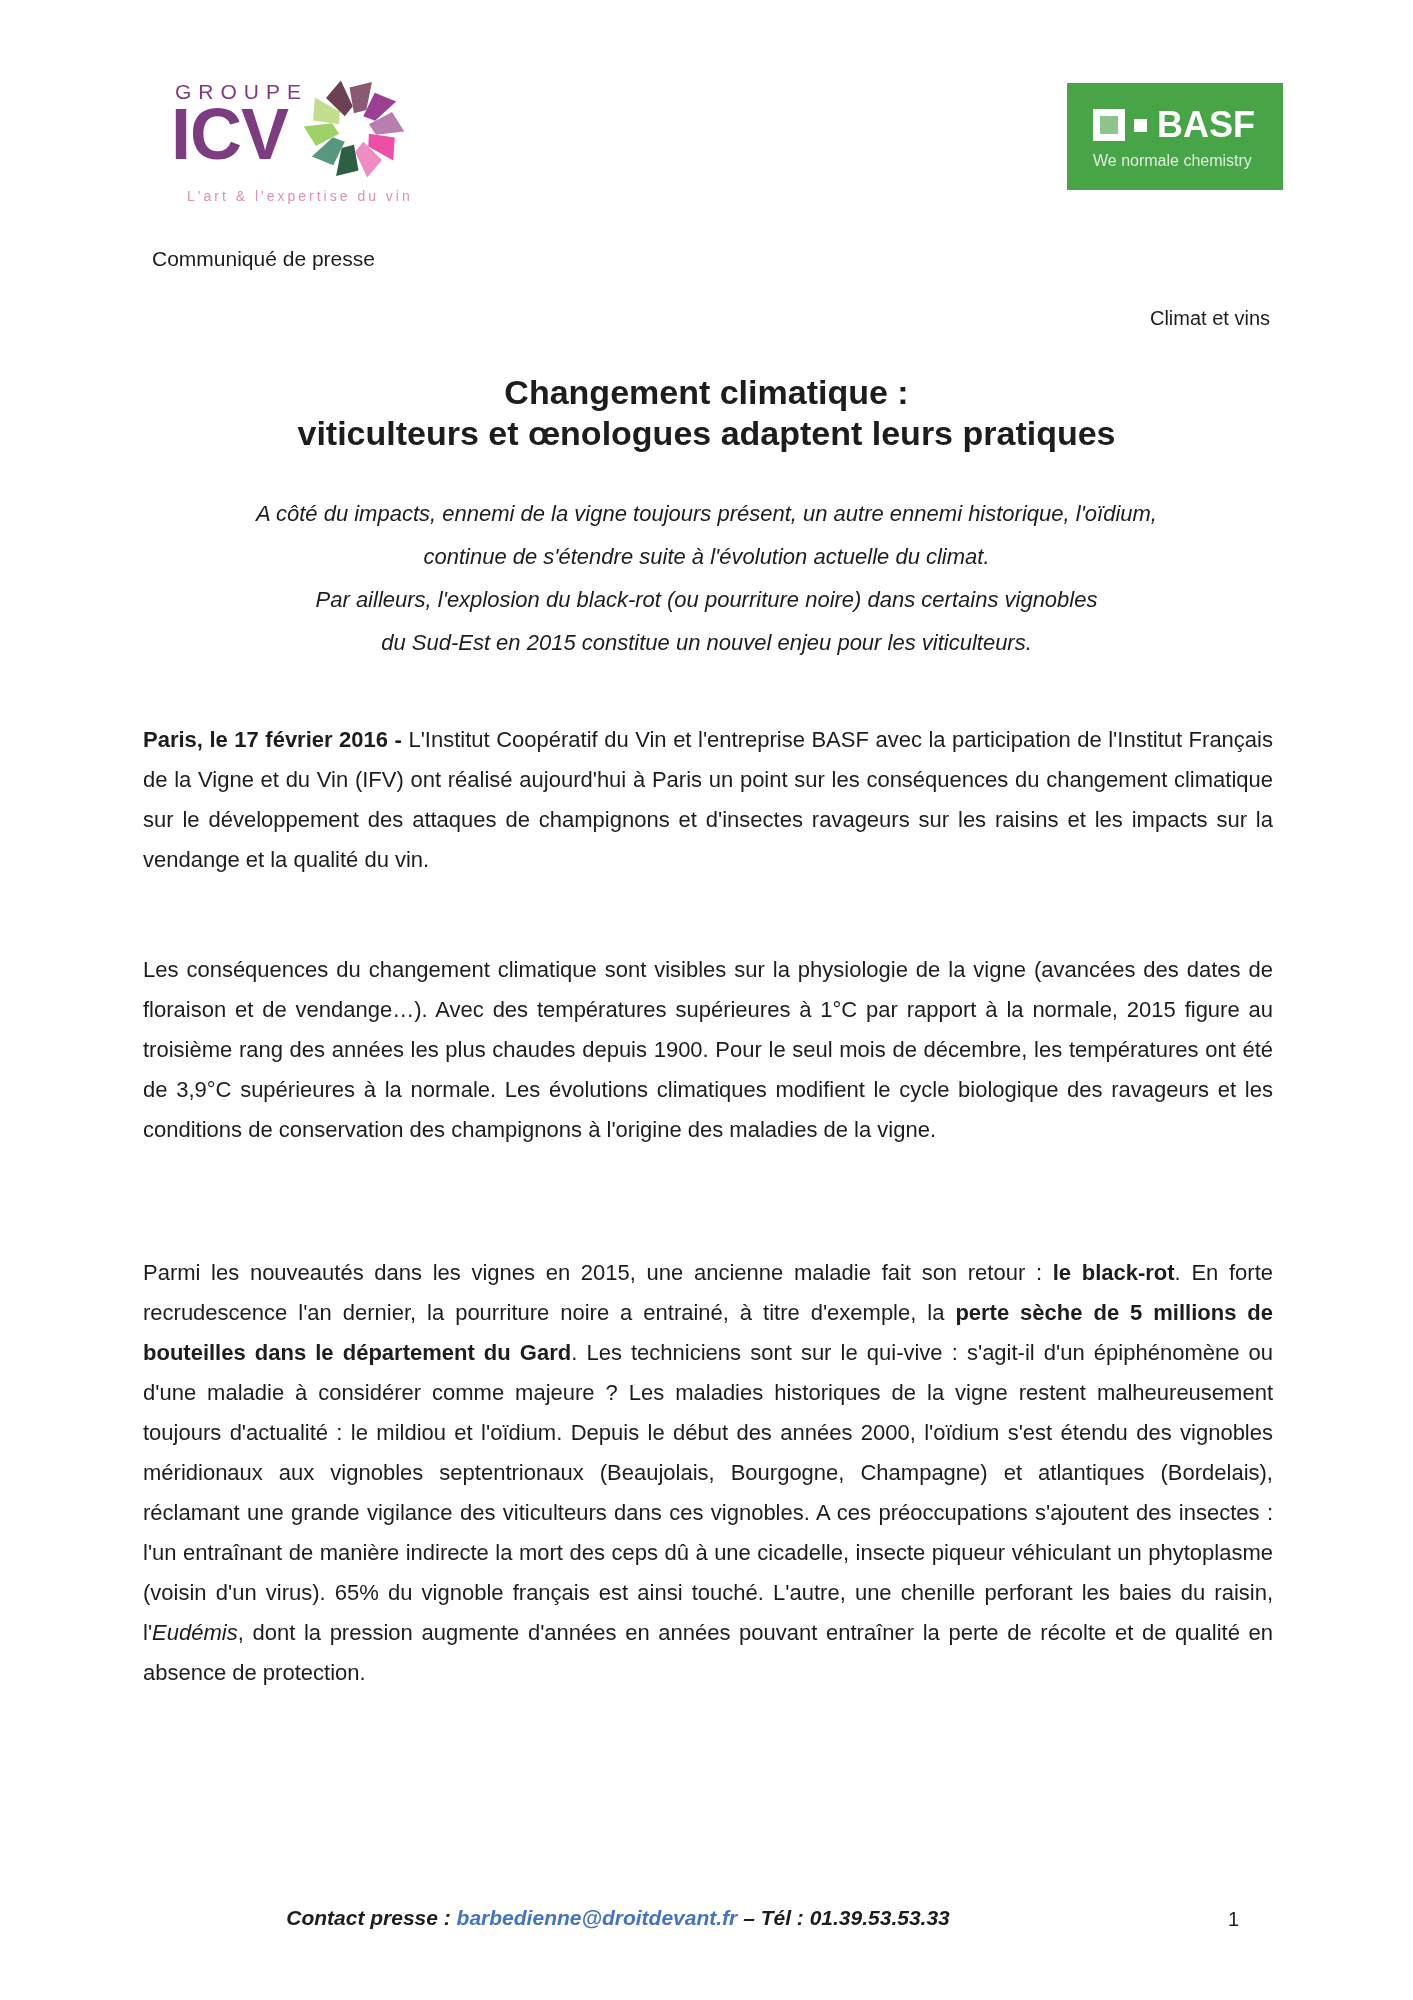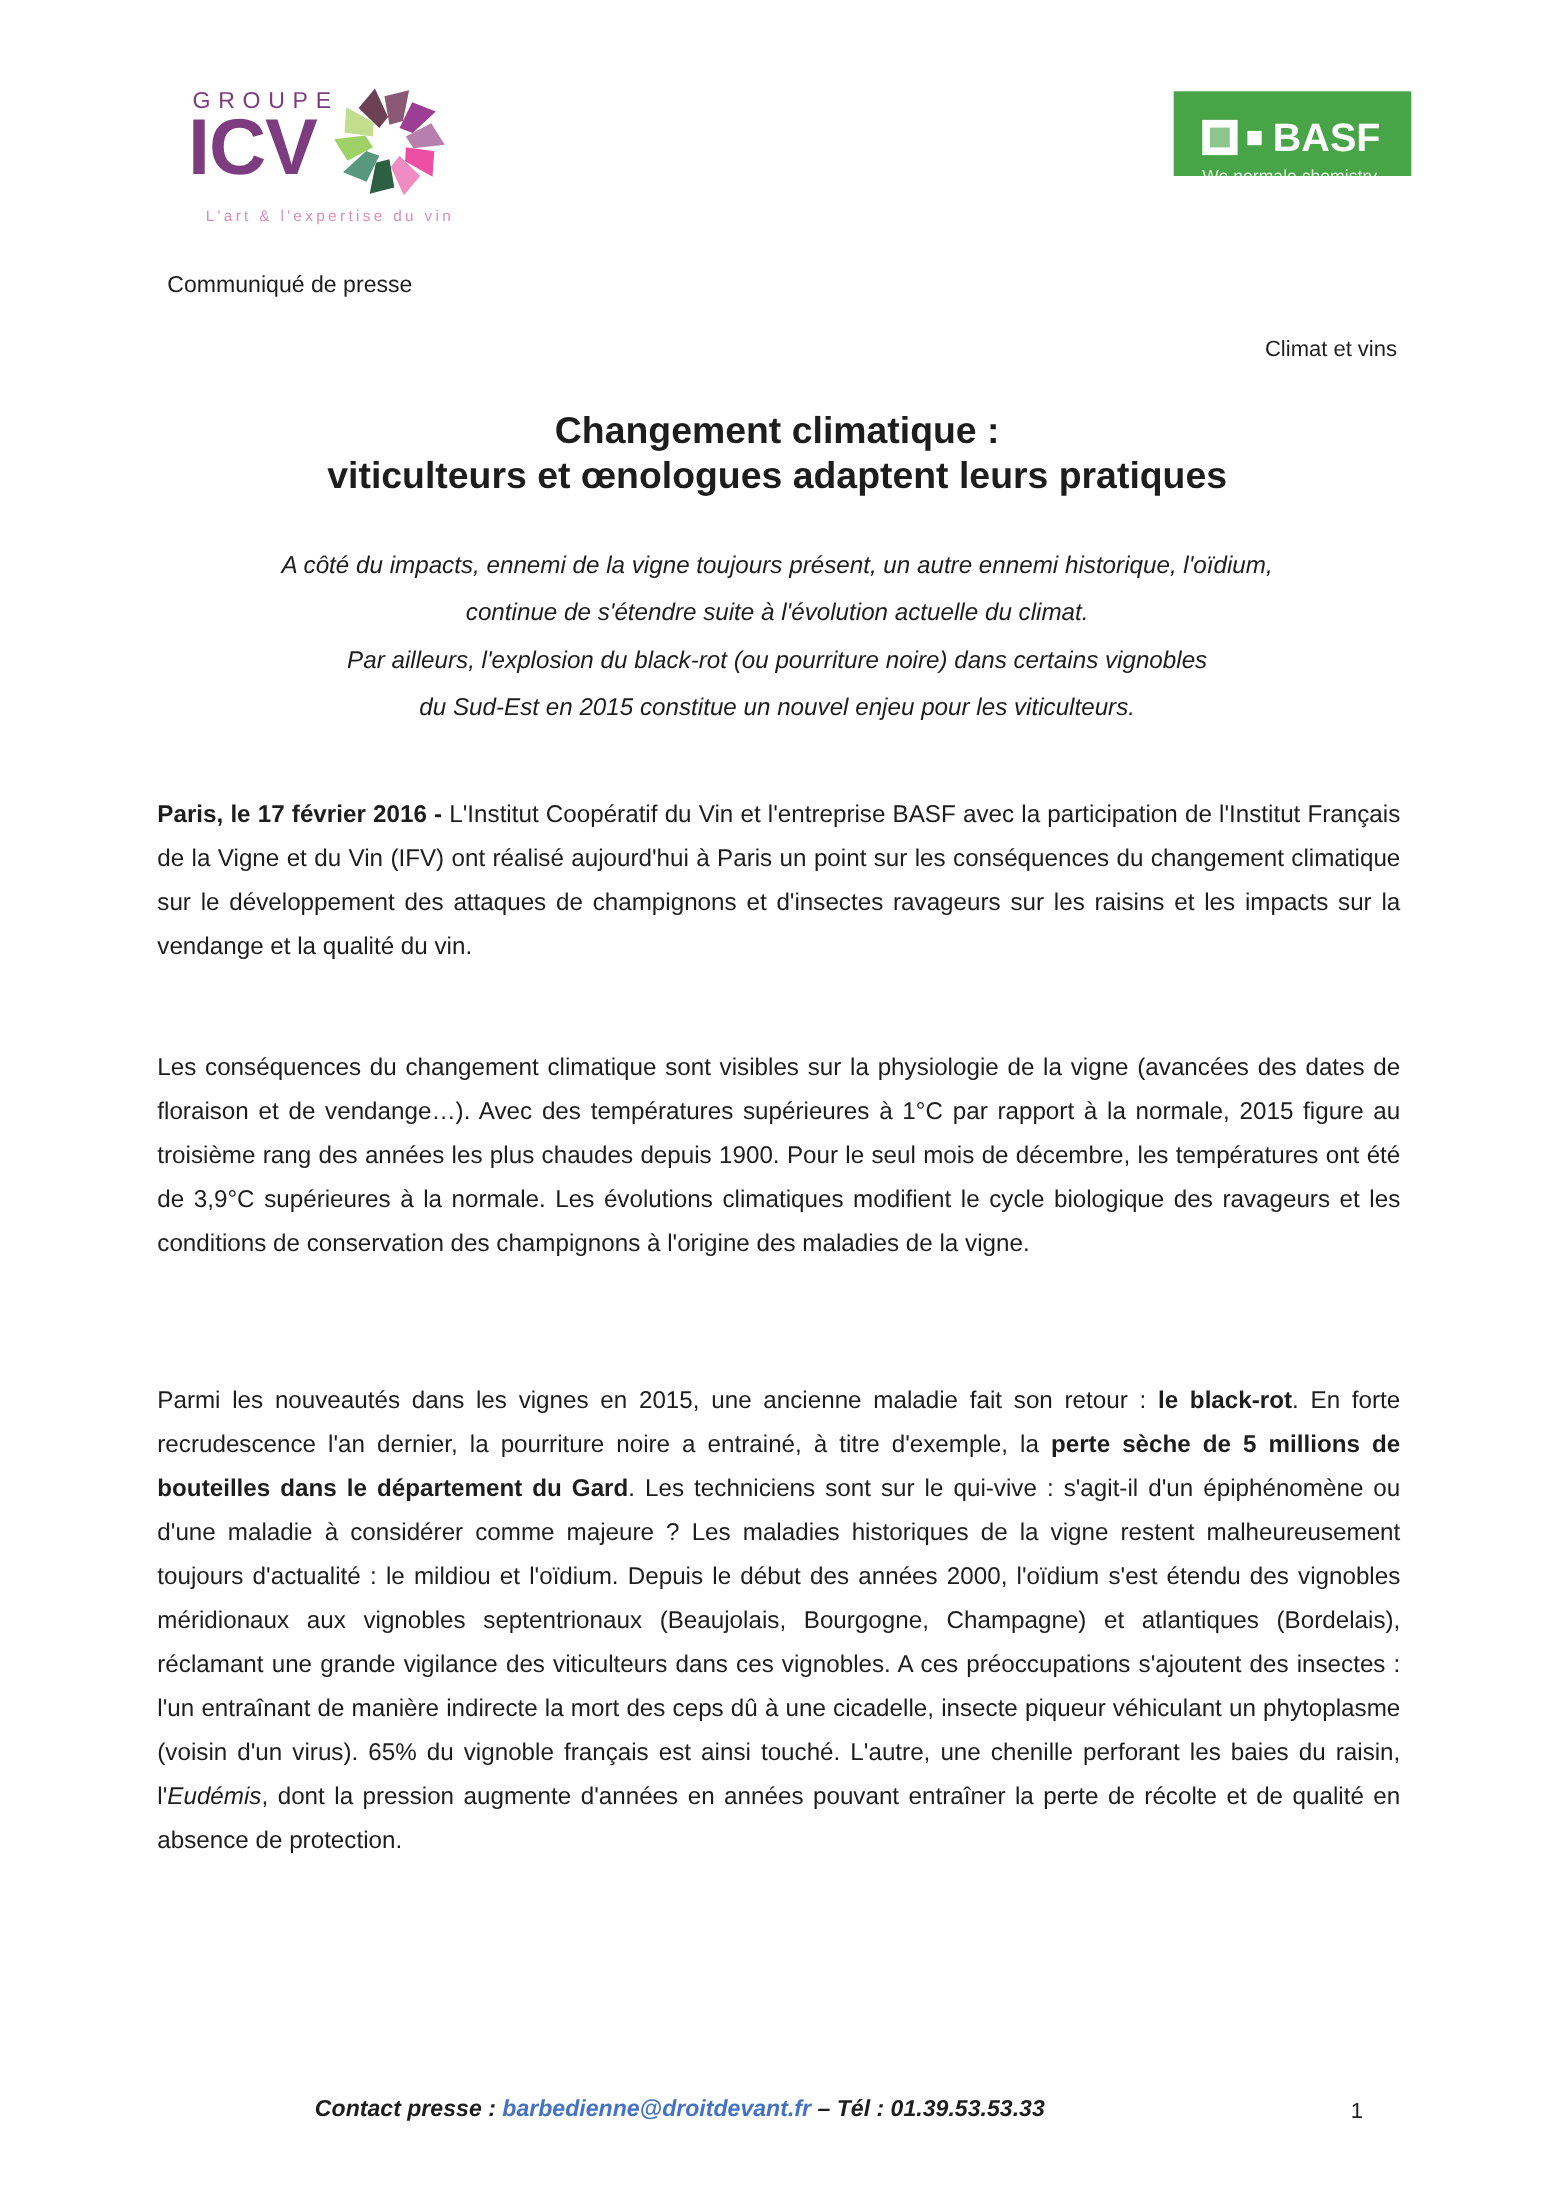--- a/index.html
+++ b/index.html
@@ -26,21 +26,21 @@
   }
   .icv-pinwheel{position:absolute;left:163px;top:18px;width:112px;height:112px;}
   .icv-tagline{
     position:absolute;left:52px;top:133px;
     font-size:14px;letter-spacing:3px;
     color:var(--icv-tagline,#db8fb8);
     white-space:nowrap;
   }
   
   .basf-logo{
-    position:absolute;left:1067px;top:83px;width:216px;height:77px;
+    position:absolute;left:1067px;top:83px;width:216px;height:107px;
     background:var(--basf-green,#47a447);
     box-sizing:border-box;
     padding:24px 0 0 26px;
   }
   .basf-row{display:flex;align-items:center;}
   .basf-square-outer{
     width:18px;height:18px;
     border:7px solid #fff;
     background:rgba(255,255,255,0.38);
   }

